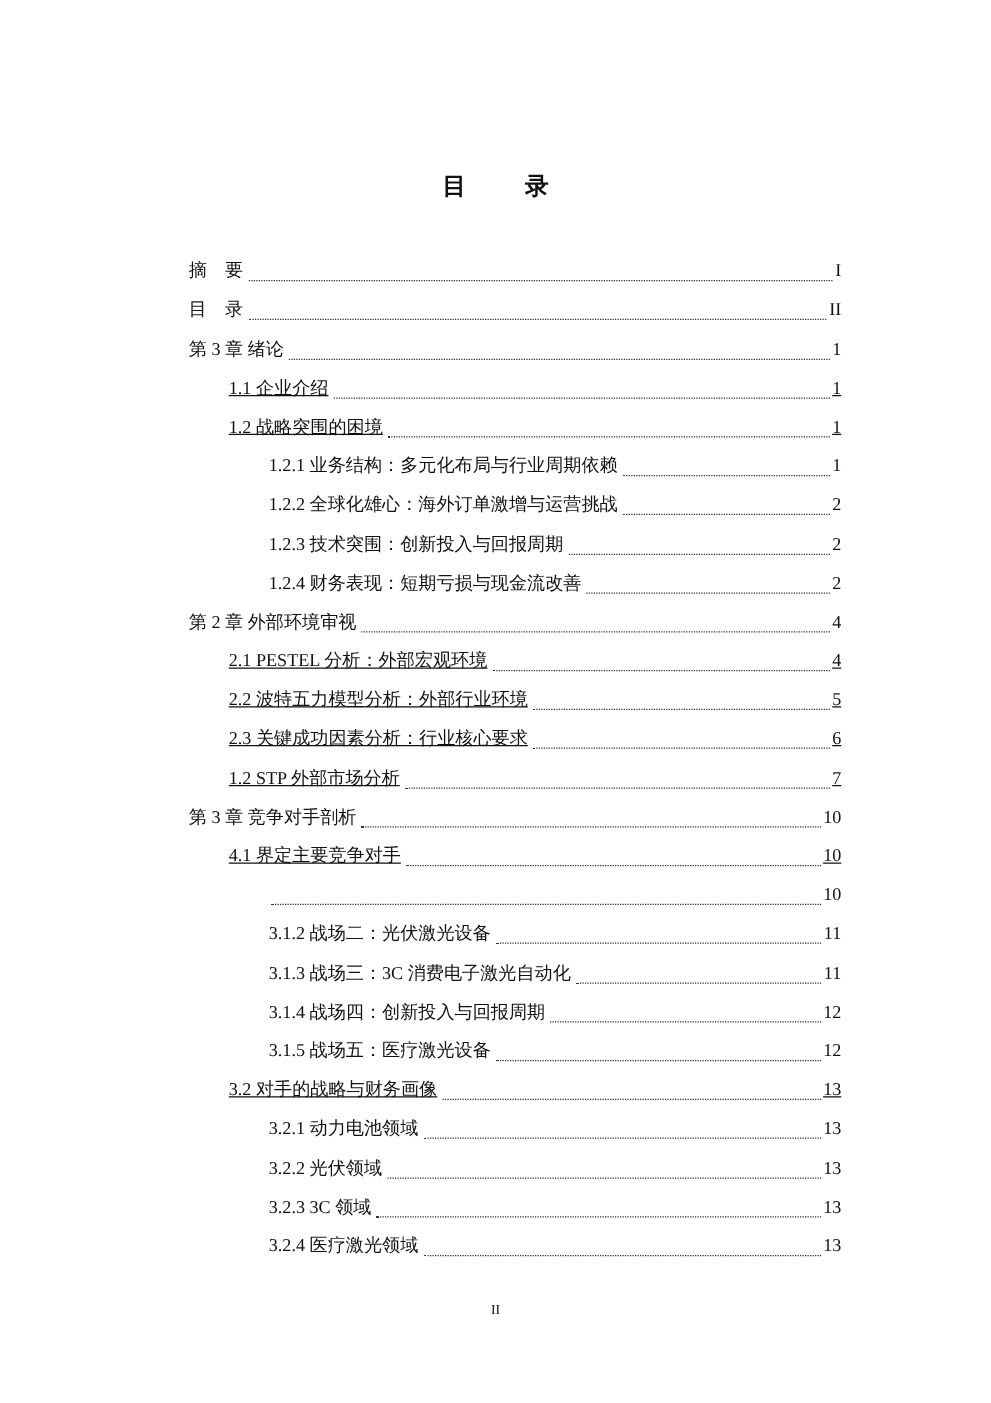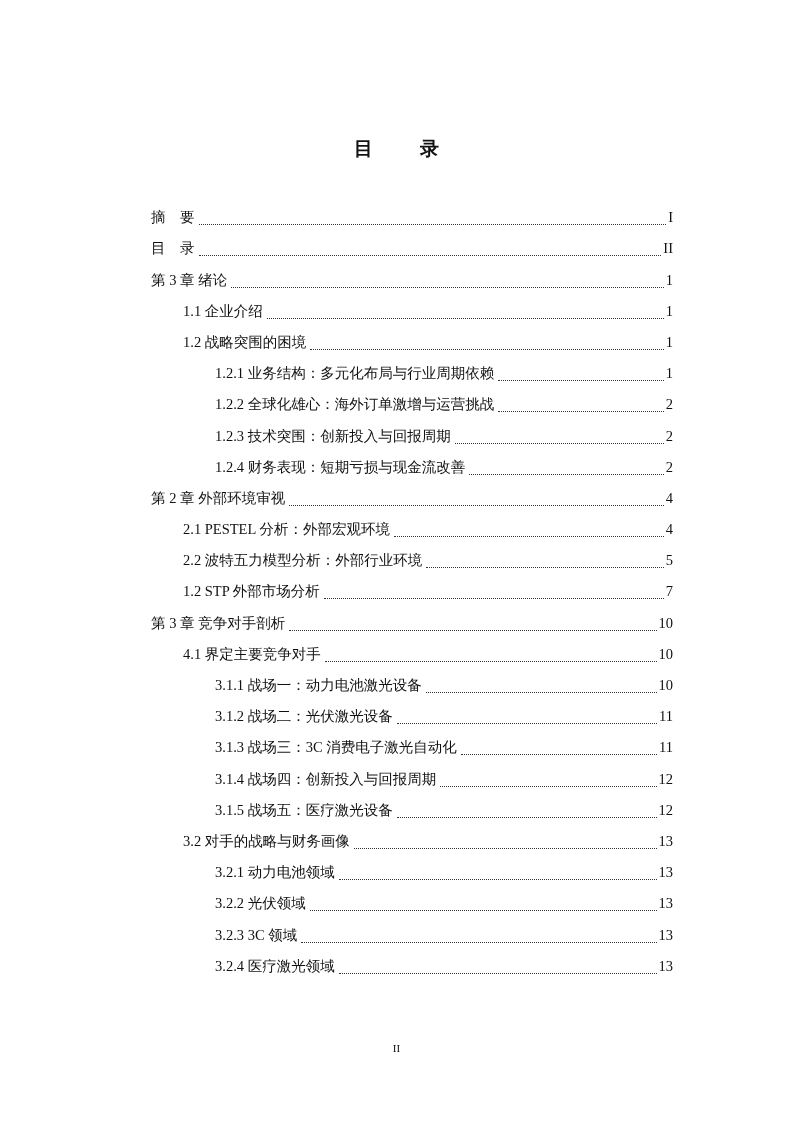--- a/index.html
+++ b/index.html
@@ -35,21 +35,21 @@
       width: 522px;
     }
     .toc-row {
       display: flex;
       align-items: flex-end;
       height: 31.2px;
       font-size: 14.5px;
       line-height: 24px;
       white-space: nowrap;
     }
-    .toc-row.l2 { padding-left: 32px; }
+    .toc-row.l2 { padding-left: 32px; text-decoration: underline; }
     .toc-row.l3 { padding-left: 64px; }
     .toc-label {
       flex: 0 0 auto;
       padding-right: 2px;
     }
     .toc-dots {
       flex: 1 1 auto;
       border-bottom: 1.2px dotted #333;
       margin: 0 2px;
       position: relative;
@@ -129,36 +129,40 @@
       <span class="toc-label">2.1 PESTEL 分析：外部宏观环境</span>
       <span class="toc-dots"></span>
       <span class="toc-page">4</span>
     </div>
   <div class="toc-row l2">
       <span class="toc-label">2.2  波特五力模型分析：外部行业环境</span>
       <span class="toc-dots"></span>
       <span class="toc-page">5</span>
     </div>
   <div class="toc-row l2">
+      <span class="toc-label">2.3  关键成功因素分析：行业核心要求</span>
+      <span class="toc-dots"></span>
+      <span class="toc-page">6</span>
+    </div>
+  <div class="toc-row l2">
       <span class="toc-label">1.2 STP 外部市场分析</span>
       <span class="toc-dots"></span>
       <span class="toc-page">7</span>
     </div>
   <div class="toc-row l1">
       <span class="toc-label">第 3 章  竞争对手剖析</span>
       <span class="toc-dots"></span>
       <span class="toc-page">10</span>
     </div>
   <div class="toc-row l2">
       <span class="toc-label">4.1  界定主要竞争对手</span>
       <span class="toc-dots"></span>
       <span class="toc-page">10</span>
     </div>
   <div class="toc-row l3">
-      <span class="toc-label">3.1.1  战场一：动力电池激光设备</span>
       <span class="toc-dots"></span>
       <span class="toc-page">10</span>
     </div>
   <div class="toc-row l3">
       <span class="toc-label">3.1.2  战场二：光伏激光设备</span>
       <span class="toc-dots"></span>
       <span class="toc-page">11</span>
     </div>
   <div class="toc-row l3">
       <span class="toc-label">3.1.3  战场三：3C 消费电子激光自动化</span>

